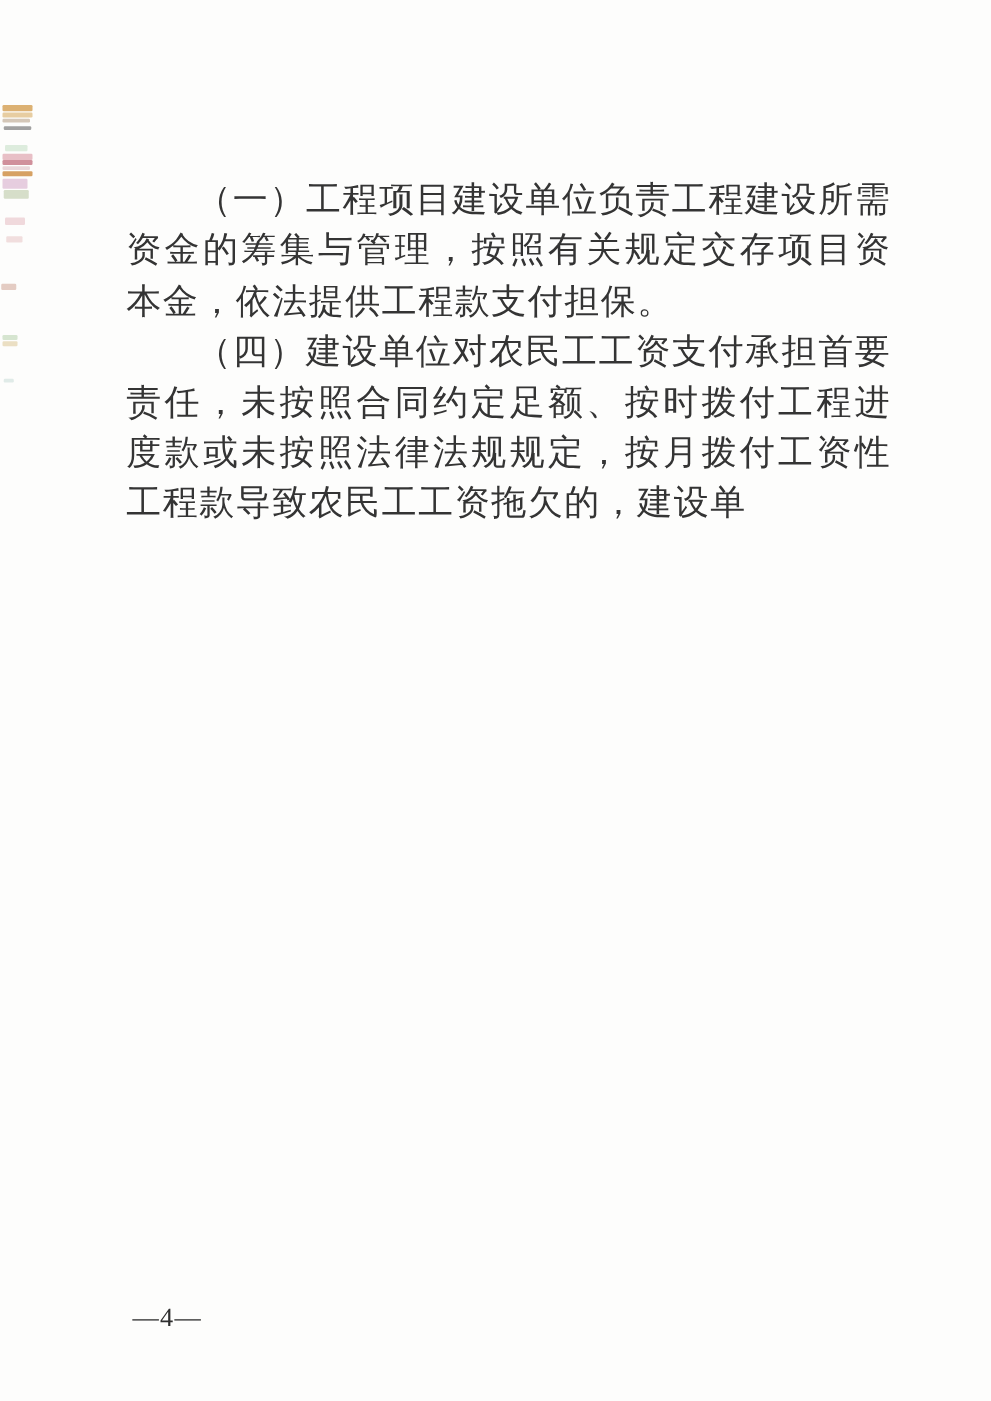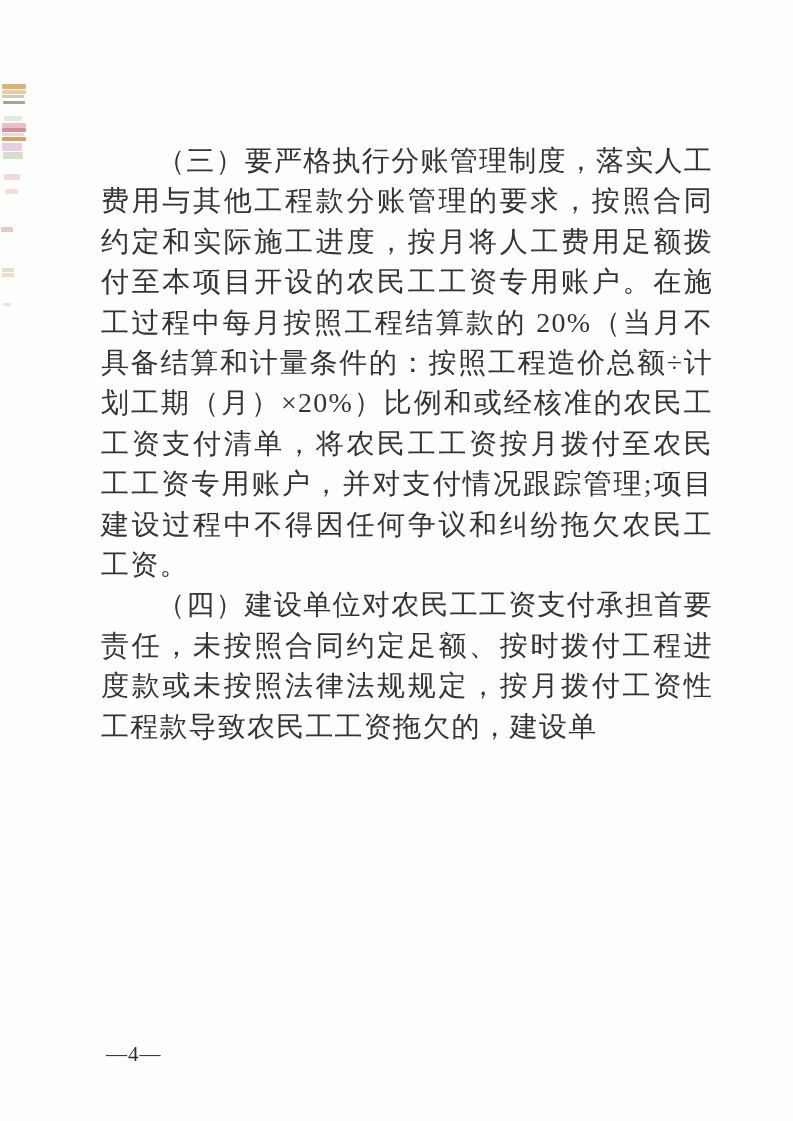--- a/index.html
+++ b/index.html
@@ -69,19 +69,19 @@
       <div class="artifact-stripe" style="left: 3px; top: 152px; width: 20px; height: 7px; background: rgb(207, 216, 192); opacity: 0.85;"></div>
       <div class="artifact-stripe" style="left: 4px; top: 174px; width: 16px; height: 6px; background: rgb(238, 213, 216); opacity: 0.9;"></div>
       <div class="artifact-stripe" style="left: 5px; top: 189px; width: 13px; height: 5px; background: rgb(240, 218, 218); opacity: 0.9;"></div>
       <div class="artifact-stripe" style="left: 1px; top: 227px; width: 12px; height: 5px; background: rgb(223, 195, 184); opacity: 0.85;"></div>
       <div class="artifact-stripe" style="left: 2px; top: 268px; width: 12px; height: 4px; background: rgb(207, 224, 200); opacity: 0.85;"></div>
       <div class="artifact-stripe" style="left: 2px; top: 273px; width: 12px; height: 4px; background: rgb(231, 217, 184); opacity: 0.85;"></div>
       <div class="artifact-stripe" style="left: 3px; top: 303px; width: 8px; height: 3px; background: rgb(216, 230, 226); opacity: 0.8;"></div>
     </div>
 
   <main class="page-text">
-    <p>（三）要严格执行分账管理制度，落实人工费用与其他工程款分账管理的要求，按照合同约定和实际施工进度，按月将人工费用足额拨付至本项目开设的农民工工资专用账户。在施工过程中每月按照工程结算款的 20%（当月不具备结算和计量条件的：按照工程造价总额÷计划工期（月）×20%）比例和或经核准的农民工工资支付清单，将农民工工资按月拨付至农民工工资专用账户，并对支付情况跟踪管理;项目建设过程中不得因任何争议和纠纷拖欠农民工工资。</p>
+    <p>（一）工程项目建设单位负责工程建设所需资金的筹集与管理，按照有关规定交存项目资本金，依法提供工程款支付担保。</p>
     <p>（四）建设单位对农民工工资支付承担首要责任，未按照合同约定足额、按时拨付工程进度款或未按照法律法规规定，按月拨付工资性工程款导致农民工工资拖欠的，建设单</p>
   </main>
 
   <div class="page-footer">—4—</div>
 
 </div>
 
 </body></html>

